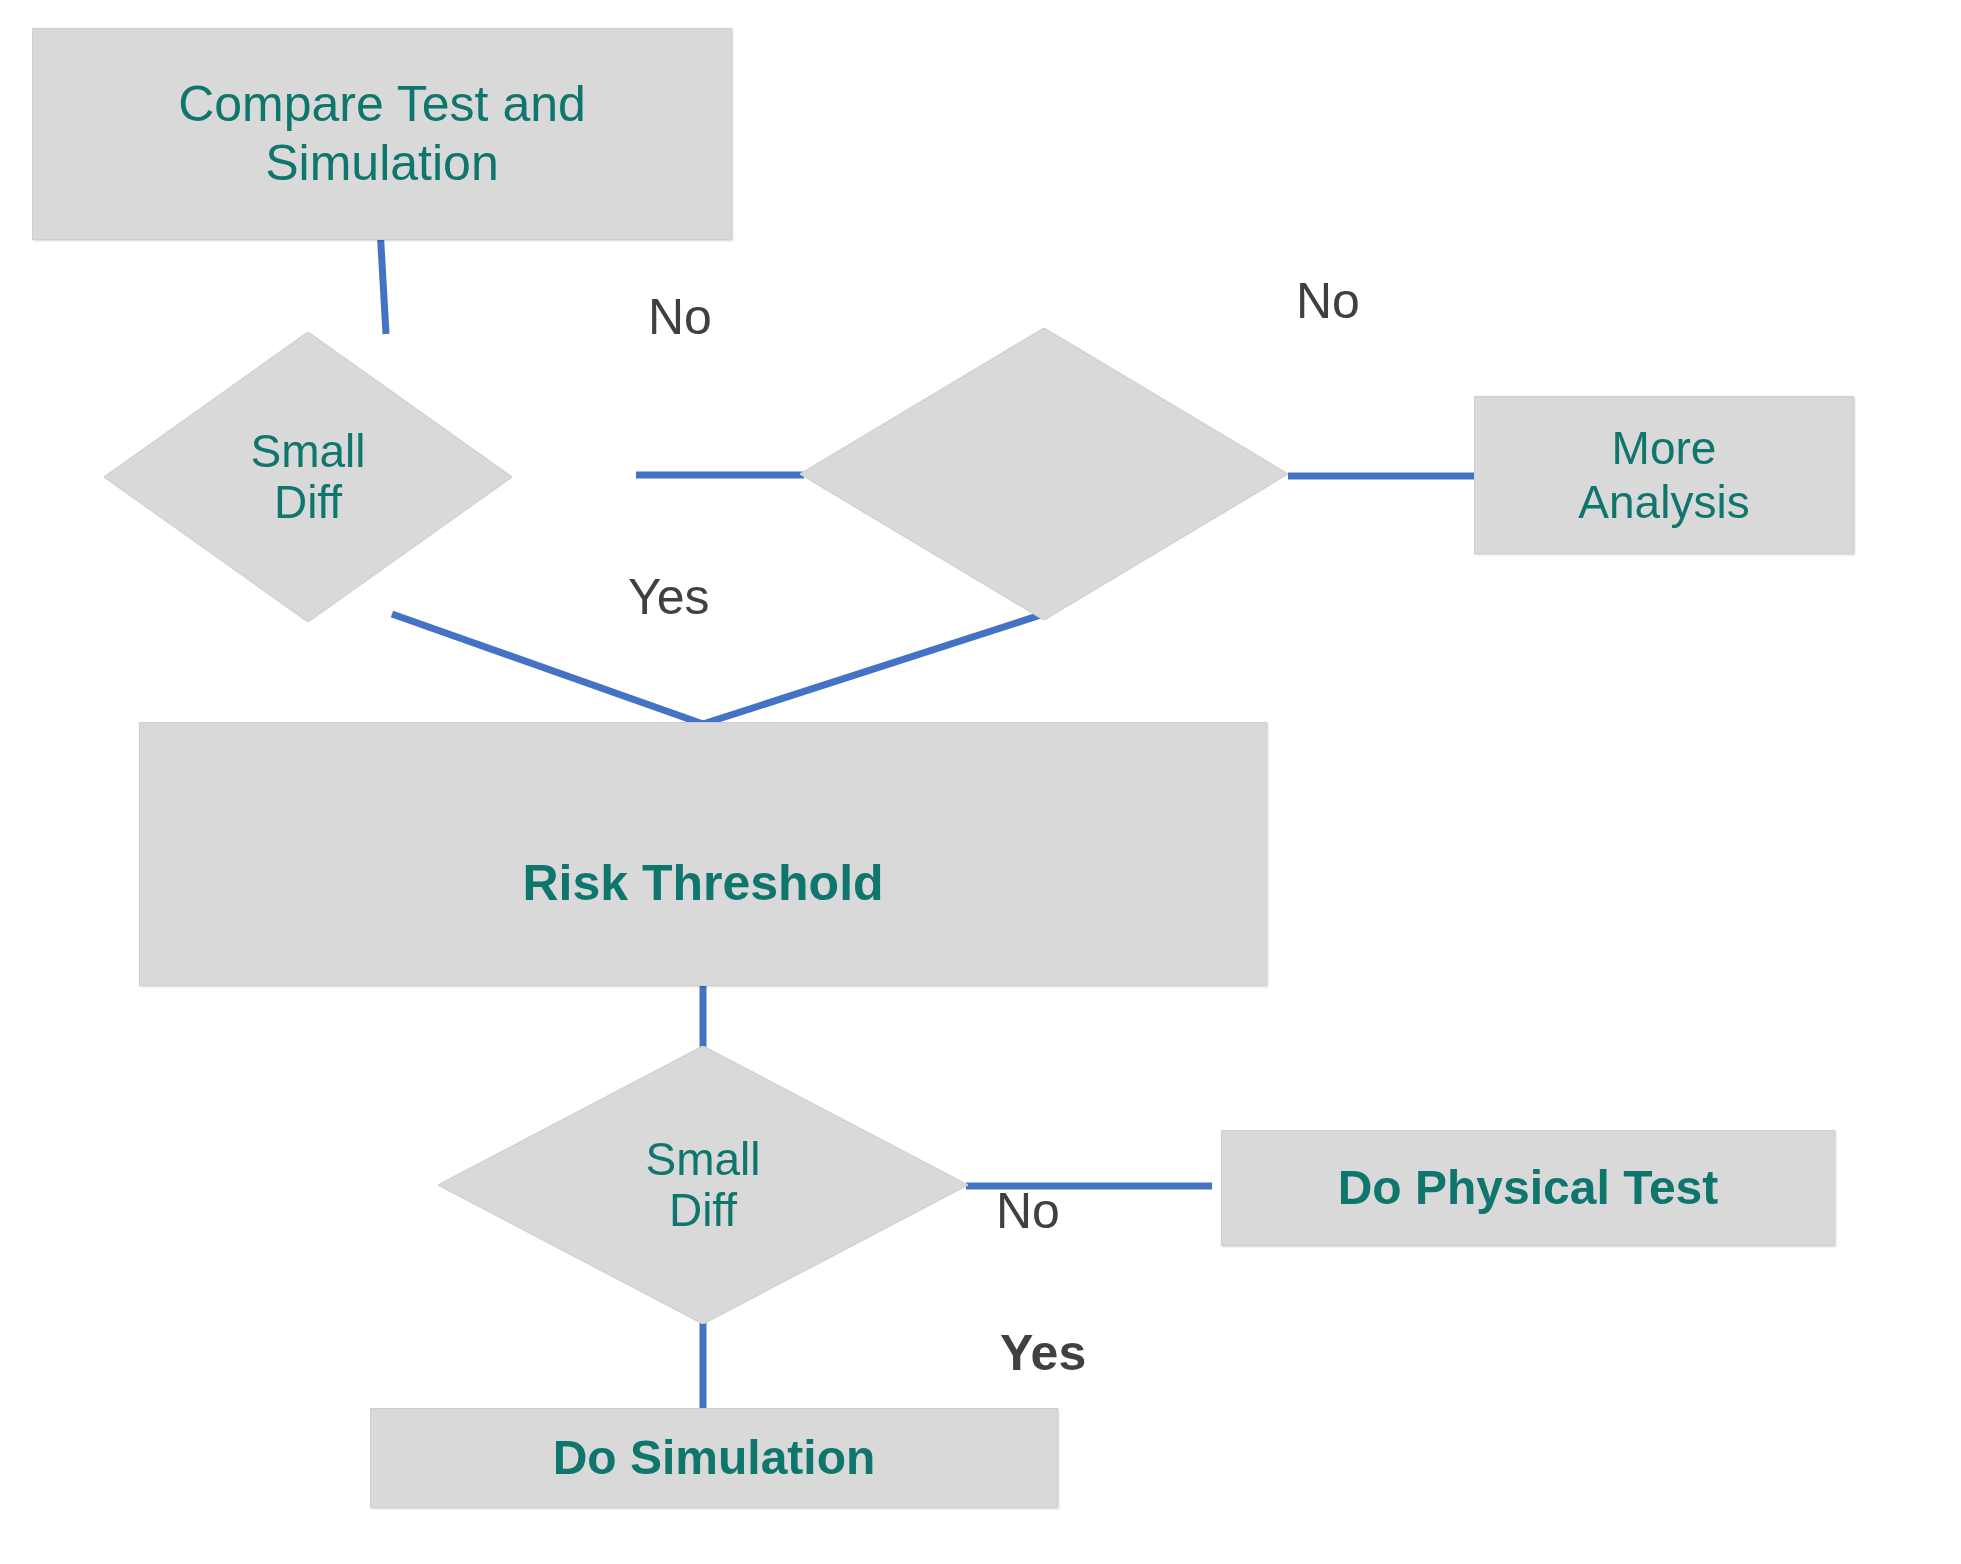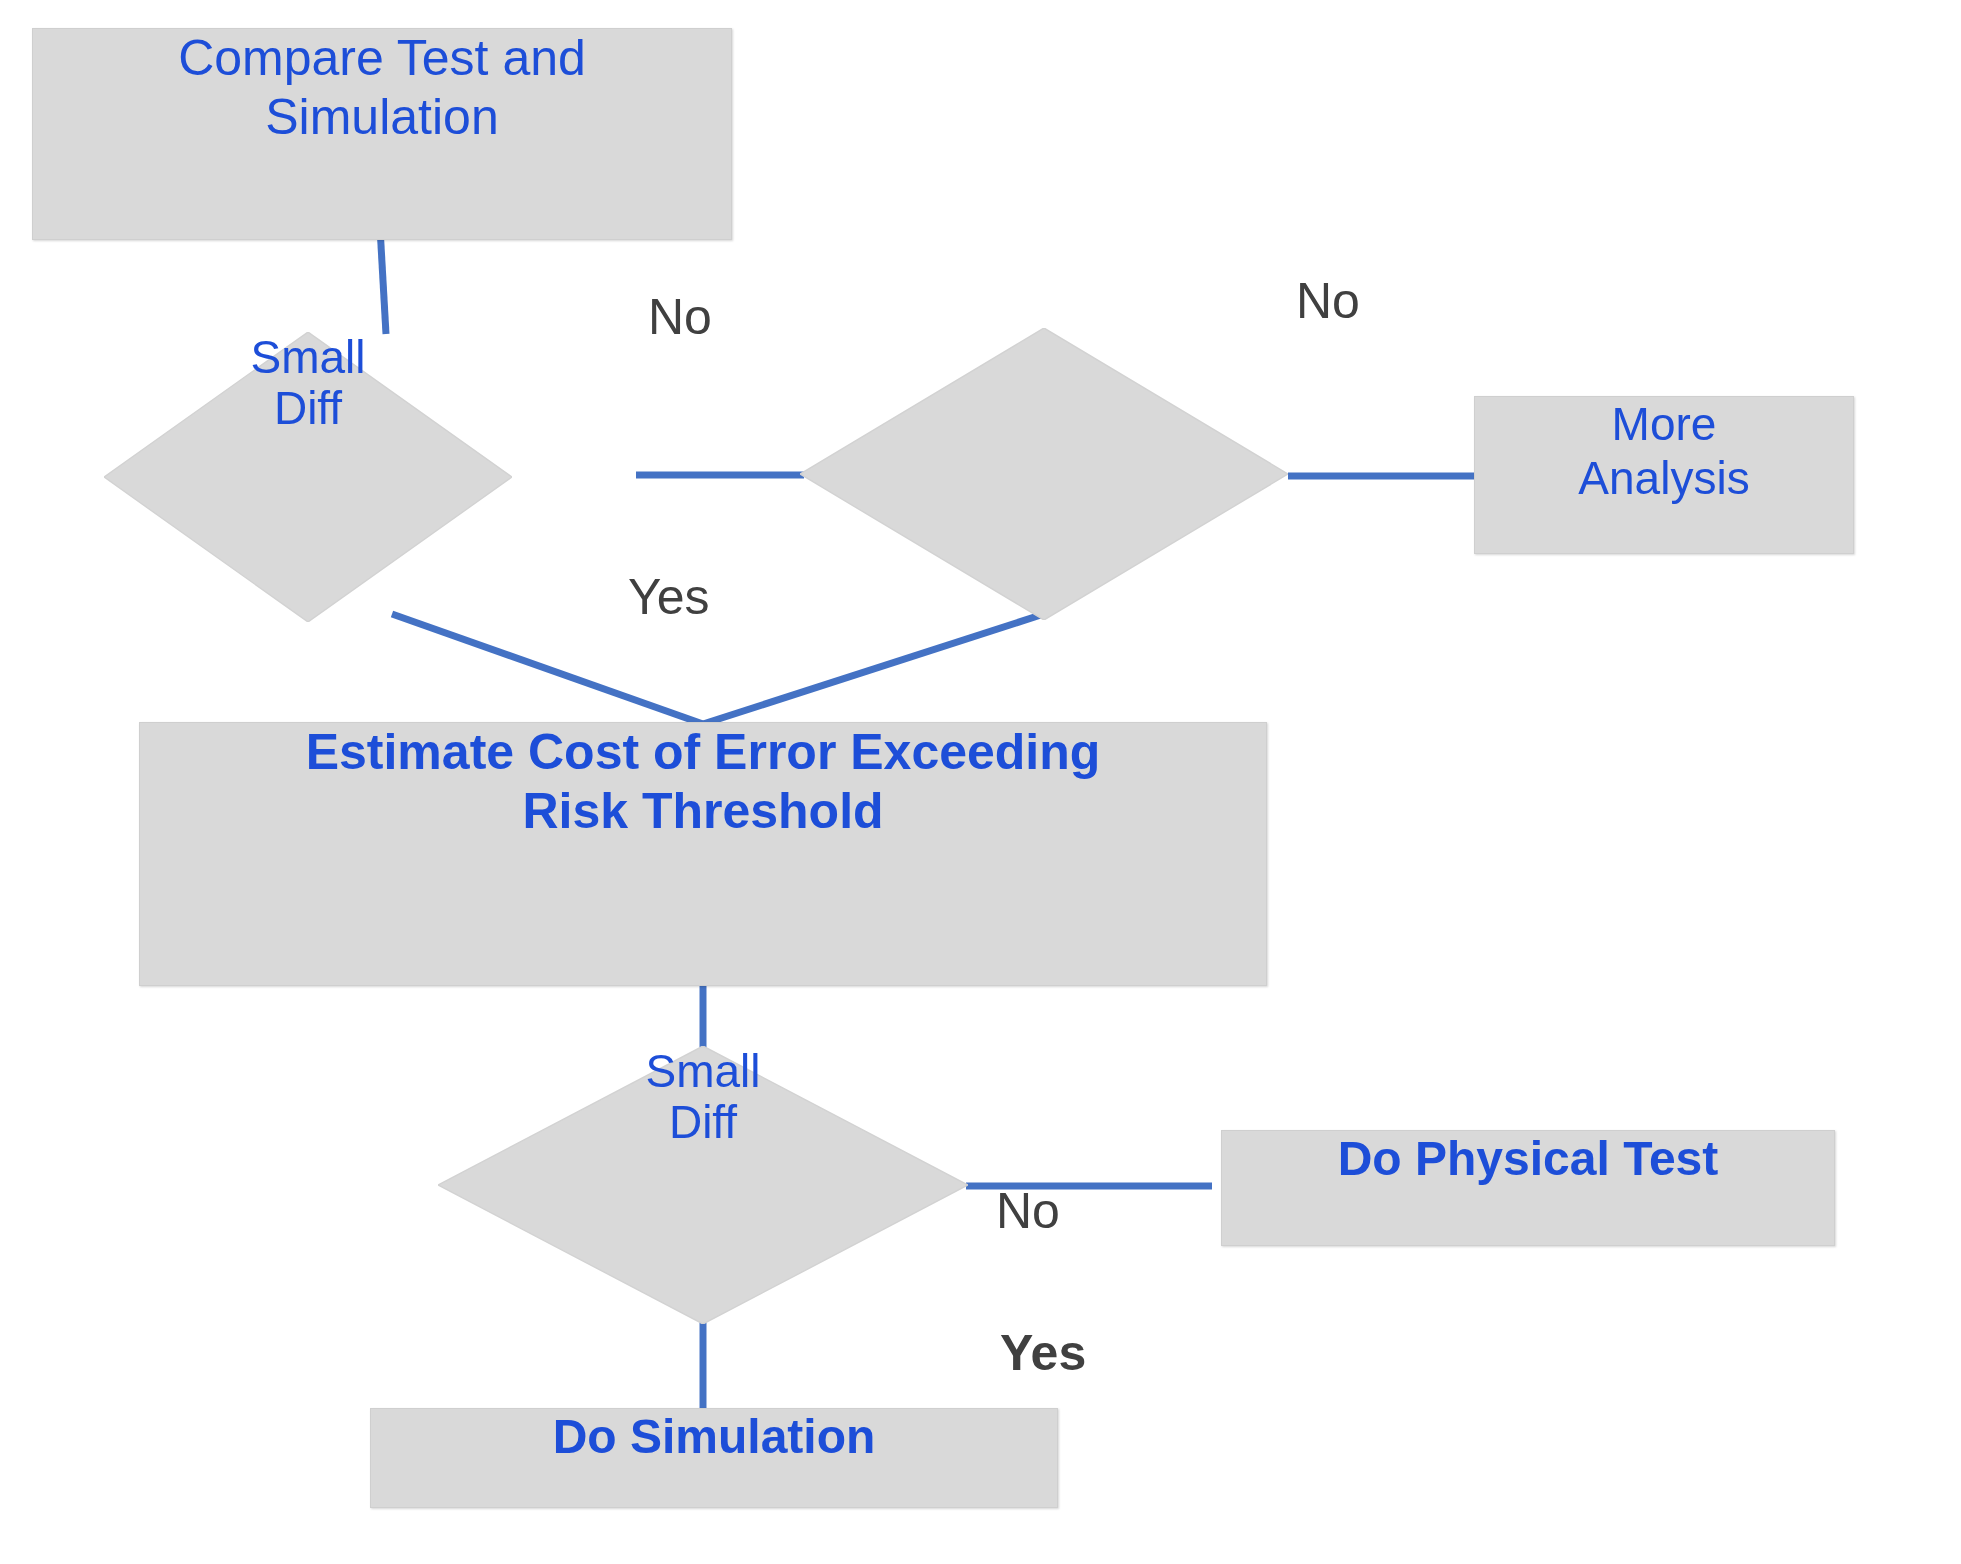--- a/index.html
+++ b/index.html
@@ -20,23 +20,24 @@
     left: 0;
     top: 0;
     width: 1961px;
     height: 1564px;
     pointer-events: none;
   }
   .node {
     position: absolute;
     box-sizing: border-box;
     display: flex;
+    align-items: center;
     justify-content: center;
     text-align: center;
-    color: #1d4ed8;
+    color: #0f766e;
   }
   .process {
     background: #d9d9d9;
     border: 1px solid #cfcfcf;
     box-shadow: 1px 1px 2px rgba(0,0,0,0.16);
   }
   .process .label {
     line-height: 1.18;
     padding: 0 10px;
   }
@@ -155,21 +156,21 @@
 
   <div class="node process" id="node-more-analysis">
     <div class="label">
       <span>More</span><br>
       <span>Analysis</span>
     </div>
   </div>
 
   <div class="node process" id="node-estimate-cost">
     <div class="label">
-      <span>Estimate Cost of Error Exceeding</span><br>
+      <br>
       <span>Risk Threshold</span>
     </div>
   </div>
 
   <div class="node decision" id="node-small-diff-2">
     <svg class="dshape" viewBox="0 0 100 100" preserveAspectRatio="none">
       <polygon points="50,0 100,50 50,100 0,50" fill="#d9d9d9" stroke="#d2d2d2" stroke-width="0.4"></polygon>
     </svg>
     <div class="label">
       <span>Small</span><br>

